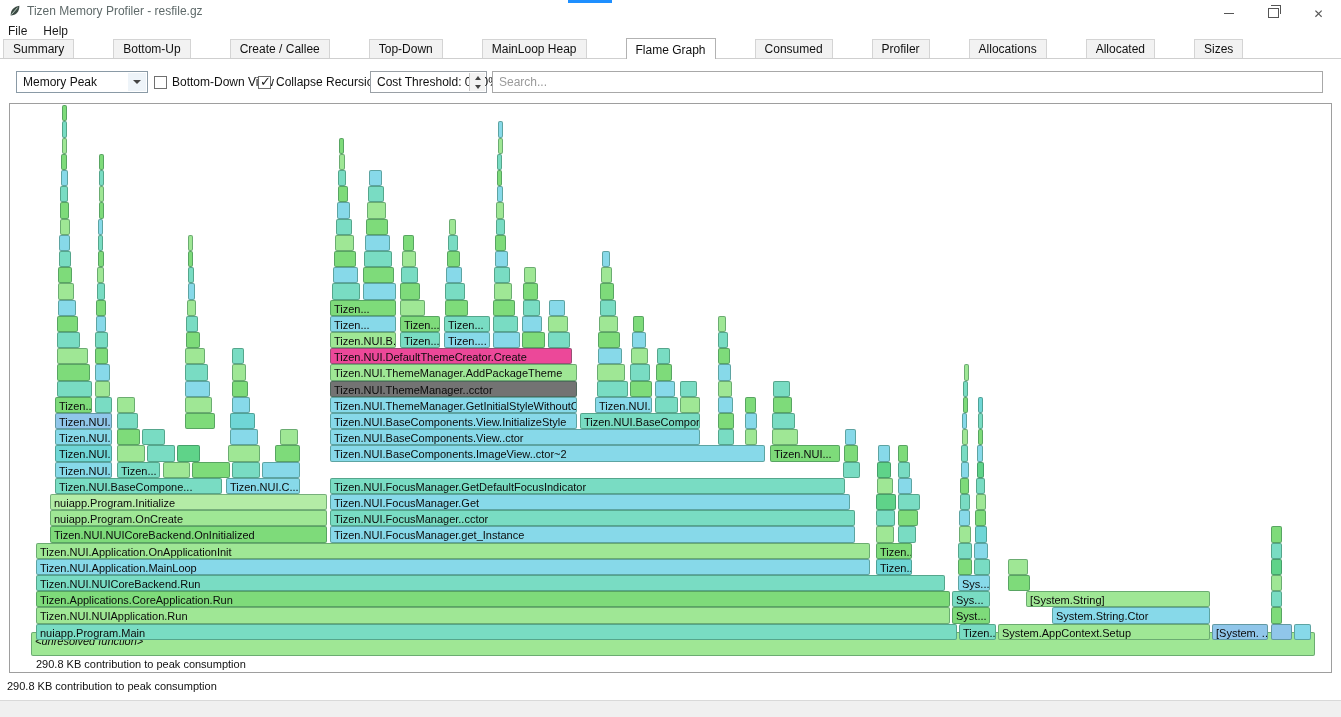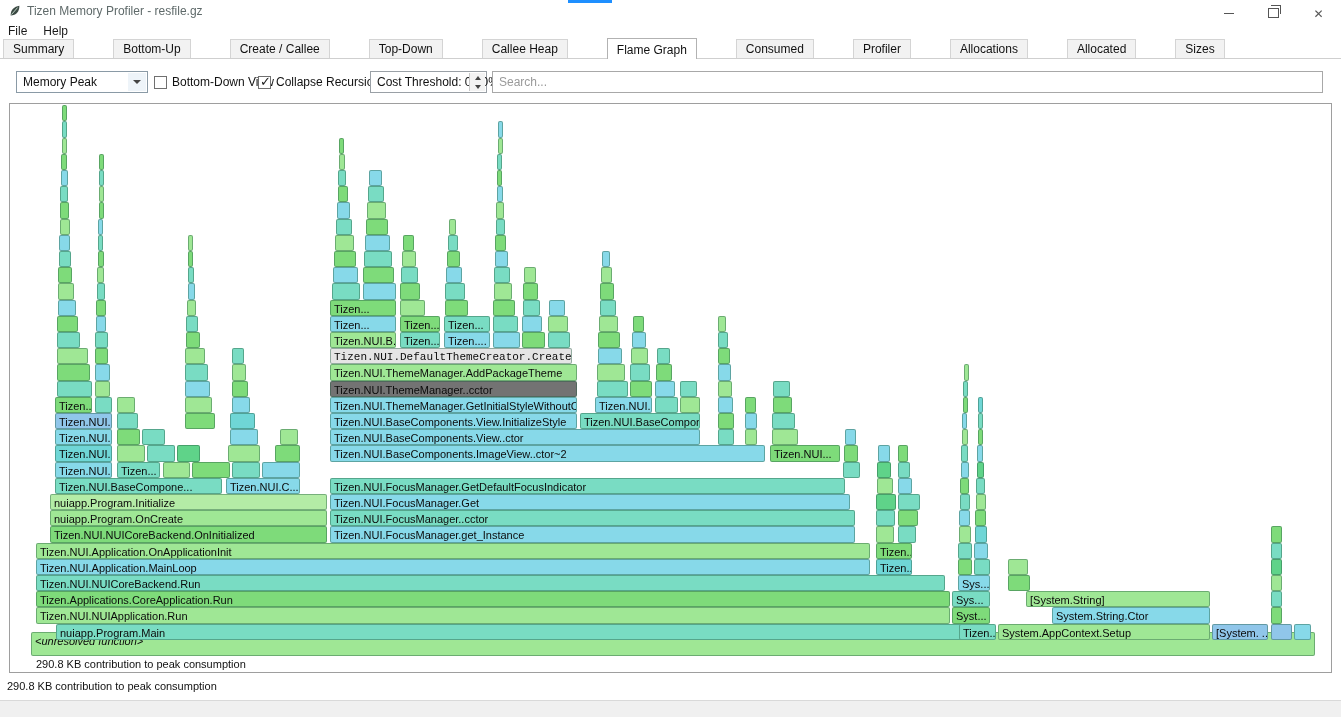--- a/index.html
+++ b/index.html
@@ -80,21 +80,21 @@
 <div class="menubar">
     <span class="menu-item">File</span>
     <span class="menu-item">Help</span>
   </div>
 
 <div class="tabbar">
     <span class="tab">Summary</span>
     <span class="tab">Bottom-Up</span>
     <span class="tab">Create / Callee</span>
     <span class="tab">Top-Down</span>
-    <span class="tab">Callee Heap</span>
+    <span class="tab">MainLoop Heap</span>
     <span class="tab active">Flame Graph</span>
     <span class="tab">Consumed</span>
     <span class="tab">Profiler</span>
     <span class="tab">Allocations</span>
     <span class="tab">Allocated</span>
     <span class="tab">Sizes</span>
   </div>
 
 <div class="toolbar">
   <div class="combo">
@@ -121,21 +121,21 @@
           <span class="tri-down-s"></span>
         </span>
     </span>
   </div>
   <input class="search" type="text" placeholder="Search..." style="">
 </div>
 
 <div class="chart">
   <div class="flame-area">
       <div class="bar" style="left: 21px; width: 1284px; bottom: 16px; height: 24px; background: rgb(159, 231, 149); font-style: italic;">&lt;unresolved function&gt;</div>
-      <div class="bar" style="left: 26px; width: 921px; bottom: 32.2px; height: 16.2px; background: rgb(121, 220, 195); margin-left: 20px;">nuiapp.Program.Main</div>
+      <div class="bar" style="left: 26px; width: 921px; bottom: 32.2px; height: 16.2px; background: rgb(121, 220, 195);">nuiapp.Program.Main</div>
       <div class="bar" style="left: 949px; width: 37px; bottom: 32.2px; height: 16.2px; background: rgb(121, 220, 195);">Tizen...</div>
       <div class="bar" style="left: 988px; width: 212px; bottom: 32.2px; height: 16.2px; background: rgb(159, 231, 149);">System.AppContext.Setup</div>
       <div class="bar" style="left: 1202px; width: 56px; bottom: 32.2px; height: 16.2px; background: rgb(144, 198, 234);">[System. ...</div>
       <div class="bar" style="left: 1261px; width: 21px; bottom: 32.2px; height: 16.2px; background: rgb(144, 198, 234);"></div>
       <div class="bar" style="left: 1284px; width: 17px; bottom: 32.2px; height: 16.2px; background: rgb(135, 217, 233);"></div>
       <div class="bar" style="left: 26px; width: 914px; bottom: 48.4px; height: 16.2px; background: rgb(159, 231, 149);">Tizen.NUI.NUIApplication.Run</div>
       <div class="bar" style="left: 942px; width: 38px; bottom: 48.4px; height: 16.2px; background: rgb(126, 219, 122);">Syst...</div>
       <div class="bar" style="left: 1042px; width: 158px; bottom: 48.4px; height: 16.2px; background: rgb(135, 217, 233);">System.String.Ctor</div>
       <div class="bar" style="left: 1261px; width: 11px; bottom: 48.4px; height: 16.2px; background: rgb(126, 219, 122);"></div>
       <div class="bar" style="left: 26px; width: 914px; bottom: 64.6px; height: 16.2px; background: rgb(126, 219, 122);">Tizen.Applications.CoreApplication.Run</div>
@@ -263,21 +263,21 @@
       <div class="bar" style="left: 320px; width: 247px; bottom: 291.4px; height: 16.2px; background: rgb(159, 231, 149);">Tizen.NUI.ThemeManager.AddPackageTheme</div>
       <div class="bar" style="left: 587px; width: 28px; bottom: 291.4px; height: 16.2px; background: rgb(159, 231, 149);"></div>
       <div class="bar" style="left: 620px; width: 20px; bottom: 291.4px; height: 16.2px; background: rgb(121, 220, 195);"></div>
       <div class="bar" style="left: 646px; width: 16px; bottom: 291.4px; height: 16.2px; background: rgb(126, 219, 122);"></div>
       <div class="bar" style="left: 708px; width: 13px; bottom: 291.4px; height: 16.2px; background: rgb(135, 217, 233);"></div>
       <div class="bar" style="left: 954px; width: 2px; bottom: 291.4px; height: 16.2px; background: rgb(159, 231, 149);"></div>
       <div class="bar" style="left: 47px; width: 31px; bottom: 307.6px; height: 16.2px; background: rgb(159, 231, 149);"></div>
       <div class="bar" style="left: 85px; width: 13px; bottom: 307.6px; height: 16.2px; background: rgb(126, 219, 122);"></div>
       <div class="bar" style="left: 175px; width: 20px; bottom: 307.6px; height: 16.2px; background: rgb(159, 231, 149);"></div>
       <div class="bar" style="left: 222px; width: 12px; bottom: 307.6px; height: 16.2px; background: rgb(121, 220, 195);"></div>
-      <div class="bar" style="left: 320px; width: 242px; bottom: 307.6px; height: 16.2px; background: #e5e5e5; font-family: Liberation Mono, monospace;">Tizen.NUI.DefaultThemeCreator.Create</div>
+      <div class="bar" style="left: 320px; width: 242px; bottom: 307.6px; height: 16.2px; background: #ec4899;">Tizen.NUI.DefaultThemeCreator.Create</div>
       <div class="bar" style="left: 588px; width: 24px; bottom: 307.6px; height: 16.2px; background: rgb(135, 217, 233);"></div>
       <div class="bar" style="left: 621px; width: 17px; bottom: 307.6px; height: 16.2px; background: rgb(159, 231, 149);"></div>
       <div class="bar" style="left: 647px; width: 13px; bottom: 307.6px; height: 16.2px; background: rgb(121, 220, 195);"></div>
       <div class="bar" style="left: 708px; width: 12px; bottom: 307.6px; height: 16.2px; background: rgb(126, 219, 122);"></div>
       <div class="bar" style="left: 47px; width: 23px; bottom: 323.8px; height: 16.2px; background: rgb(121, 220, 195);"></div>
       <div class="bar" style="left: 85px; width: 13px; bottom: 323.8px; height: 16.2px; background: rgb(121, 220, 195);"></div>
       <div class="bar" style="left: 176px; width: 14px; bottom: 323.8px; height: 16.2px; background: rgb(126, 219, 122);"></div>
       <div class="bar" style="left: 320px; width: 66px; bottom: 323.8px; height: 16.2px; background: rgb(159, 231, 149);">Tizen.NUI.B...</div>
       <div class="bar" style="left: 390px; width: 40px; bottom: 323.8px; height: 16.2px; background: rgb(121, 220, 195);">Tizen....</div>
       <div class="bar" style="left: 434px; width: 46px; bottom: 323.8px; height: 16.2px; background: rgb(135, 217, 233);">Tizen....</div>

